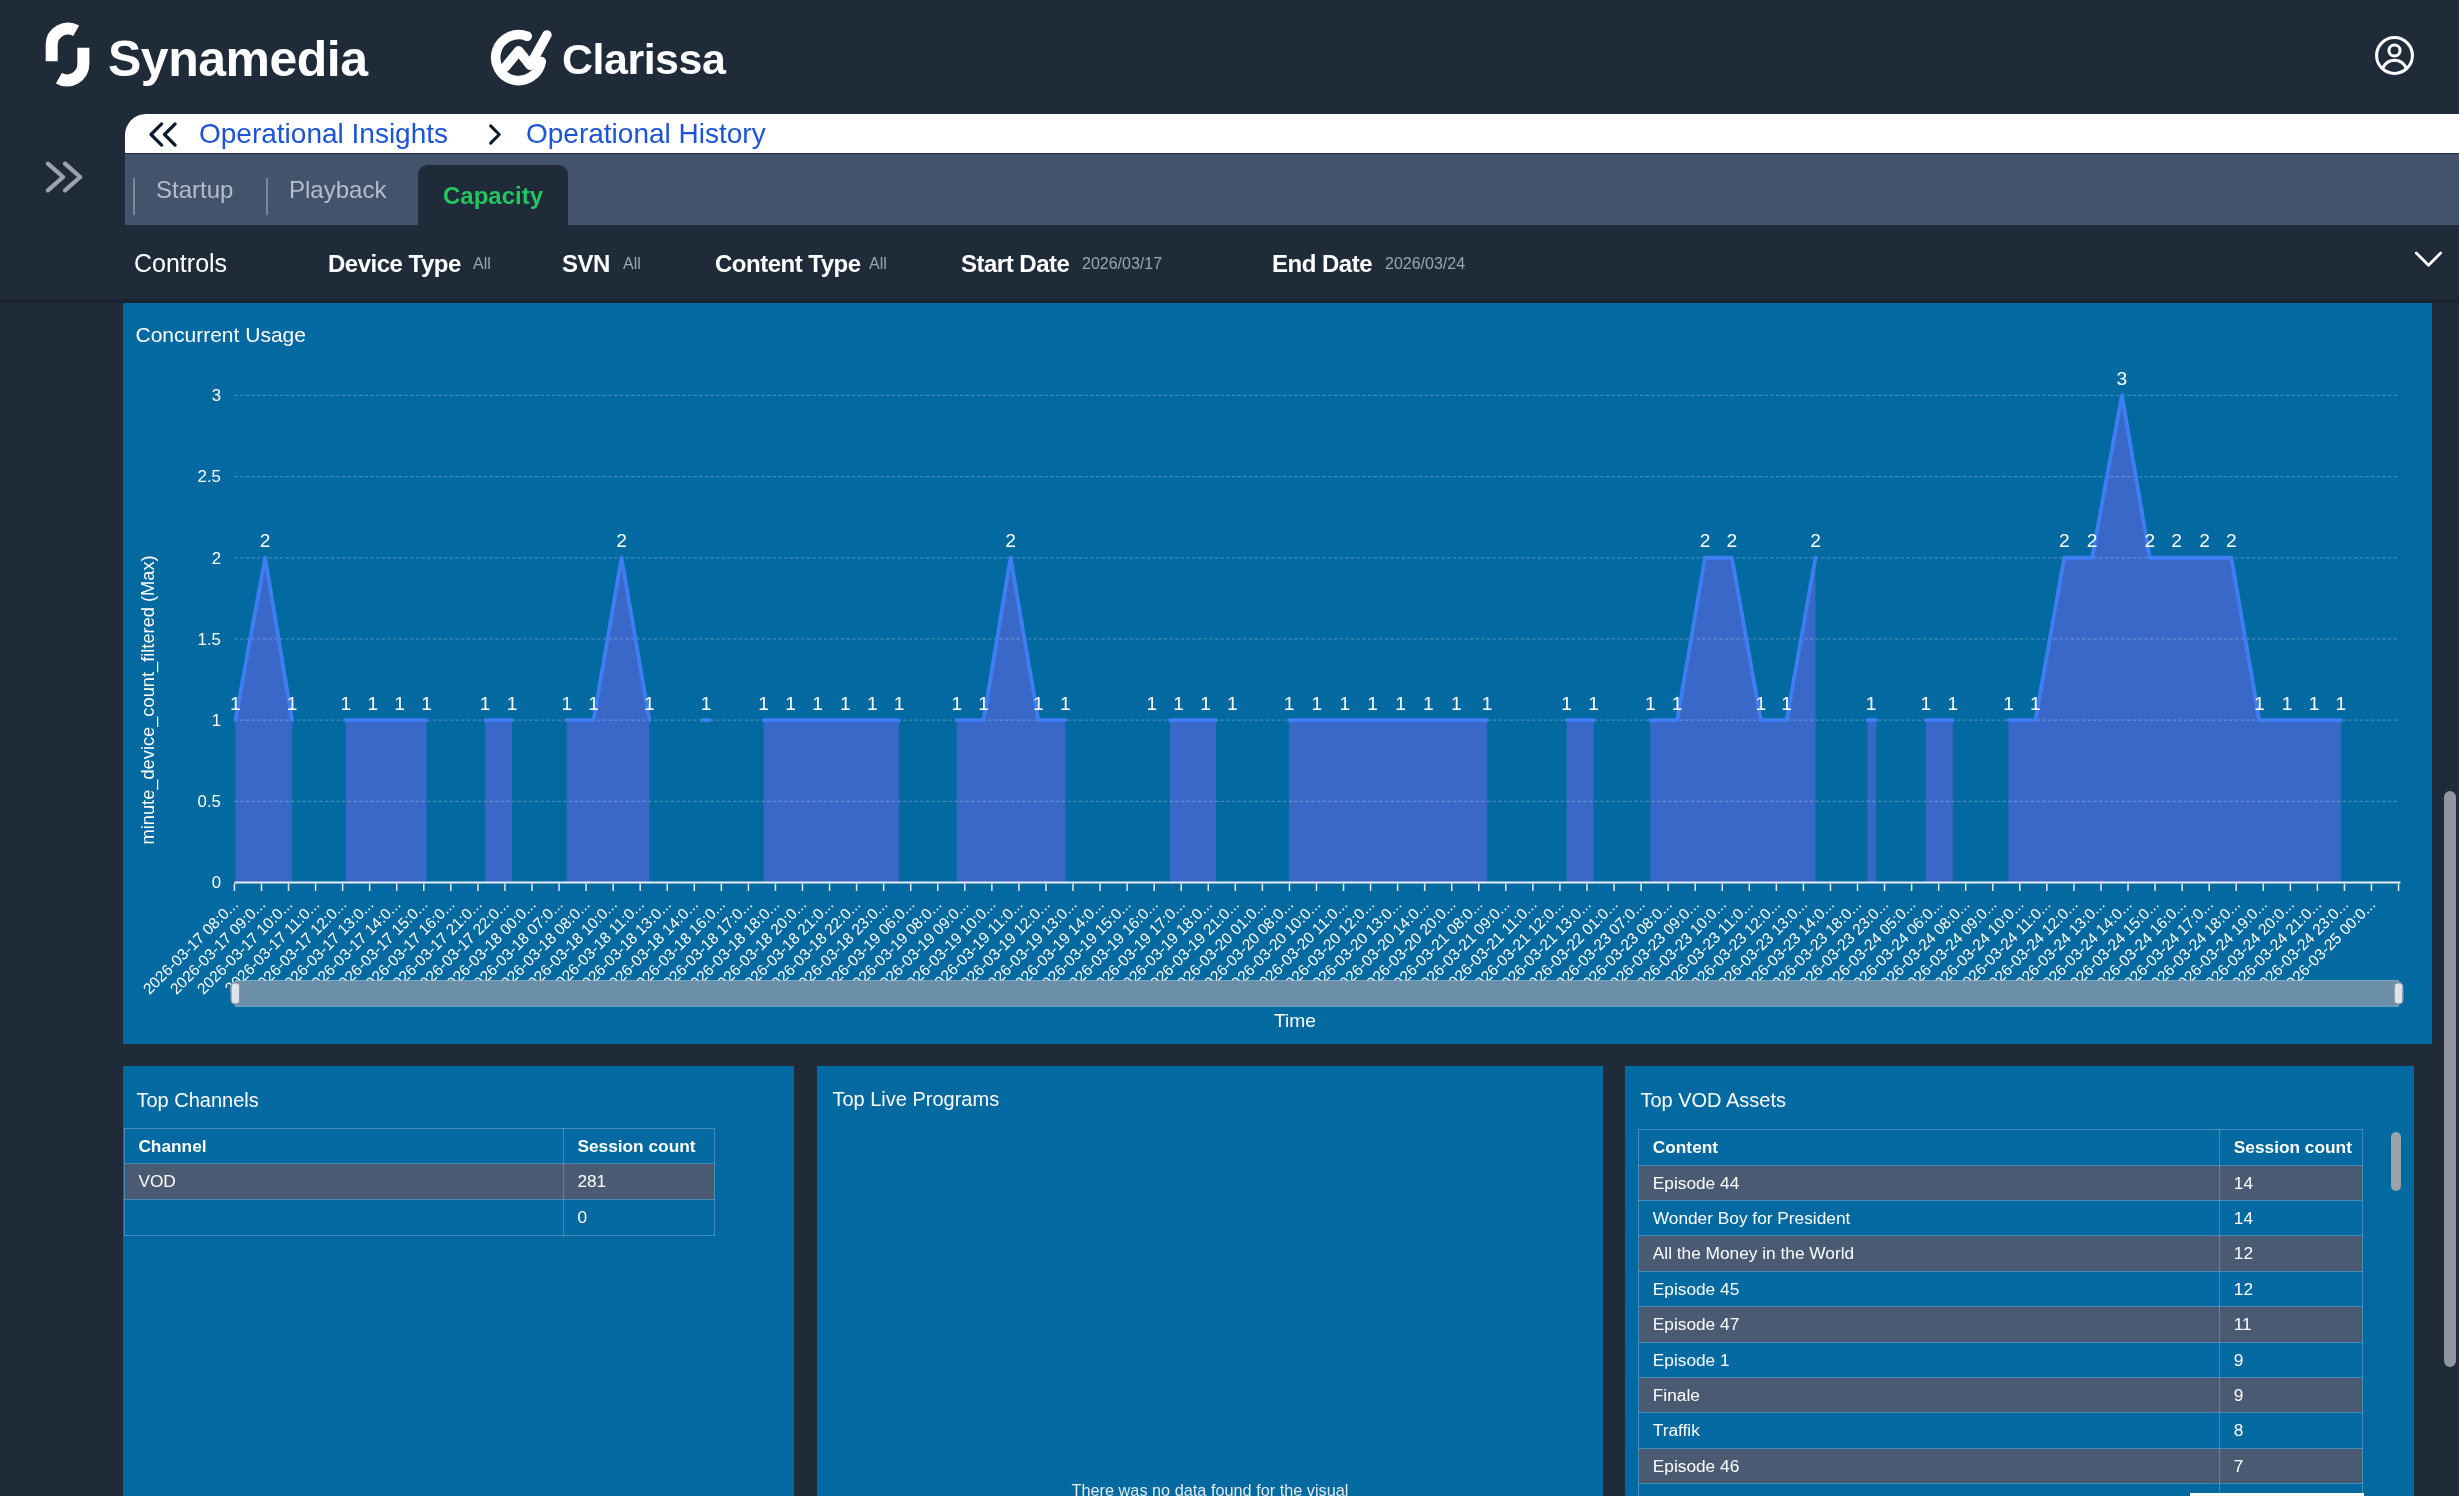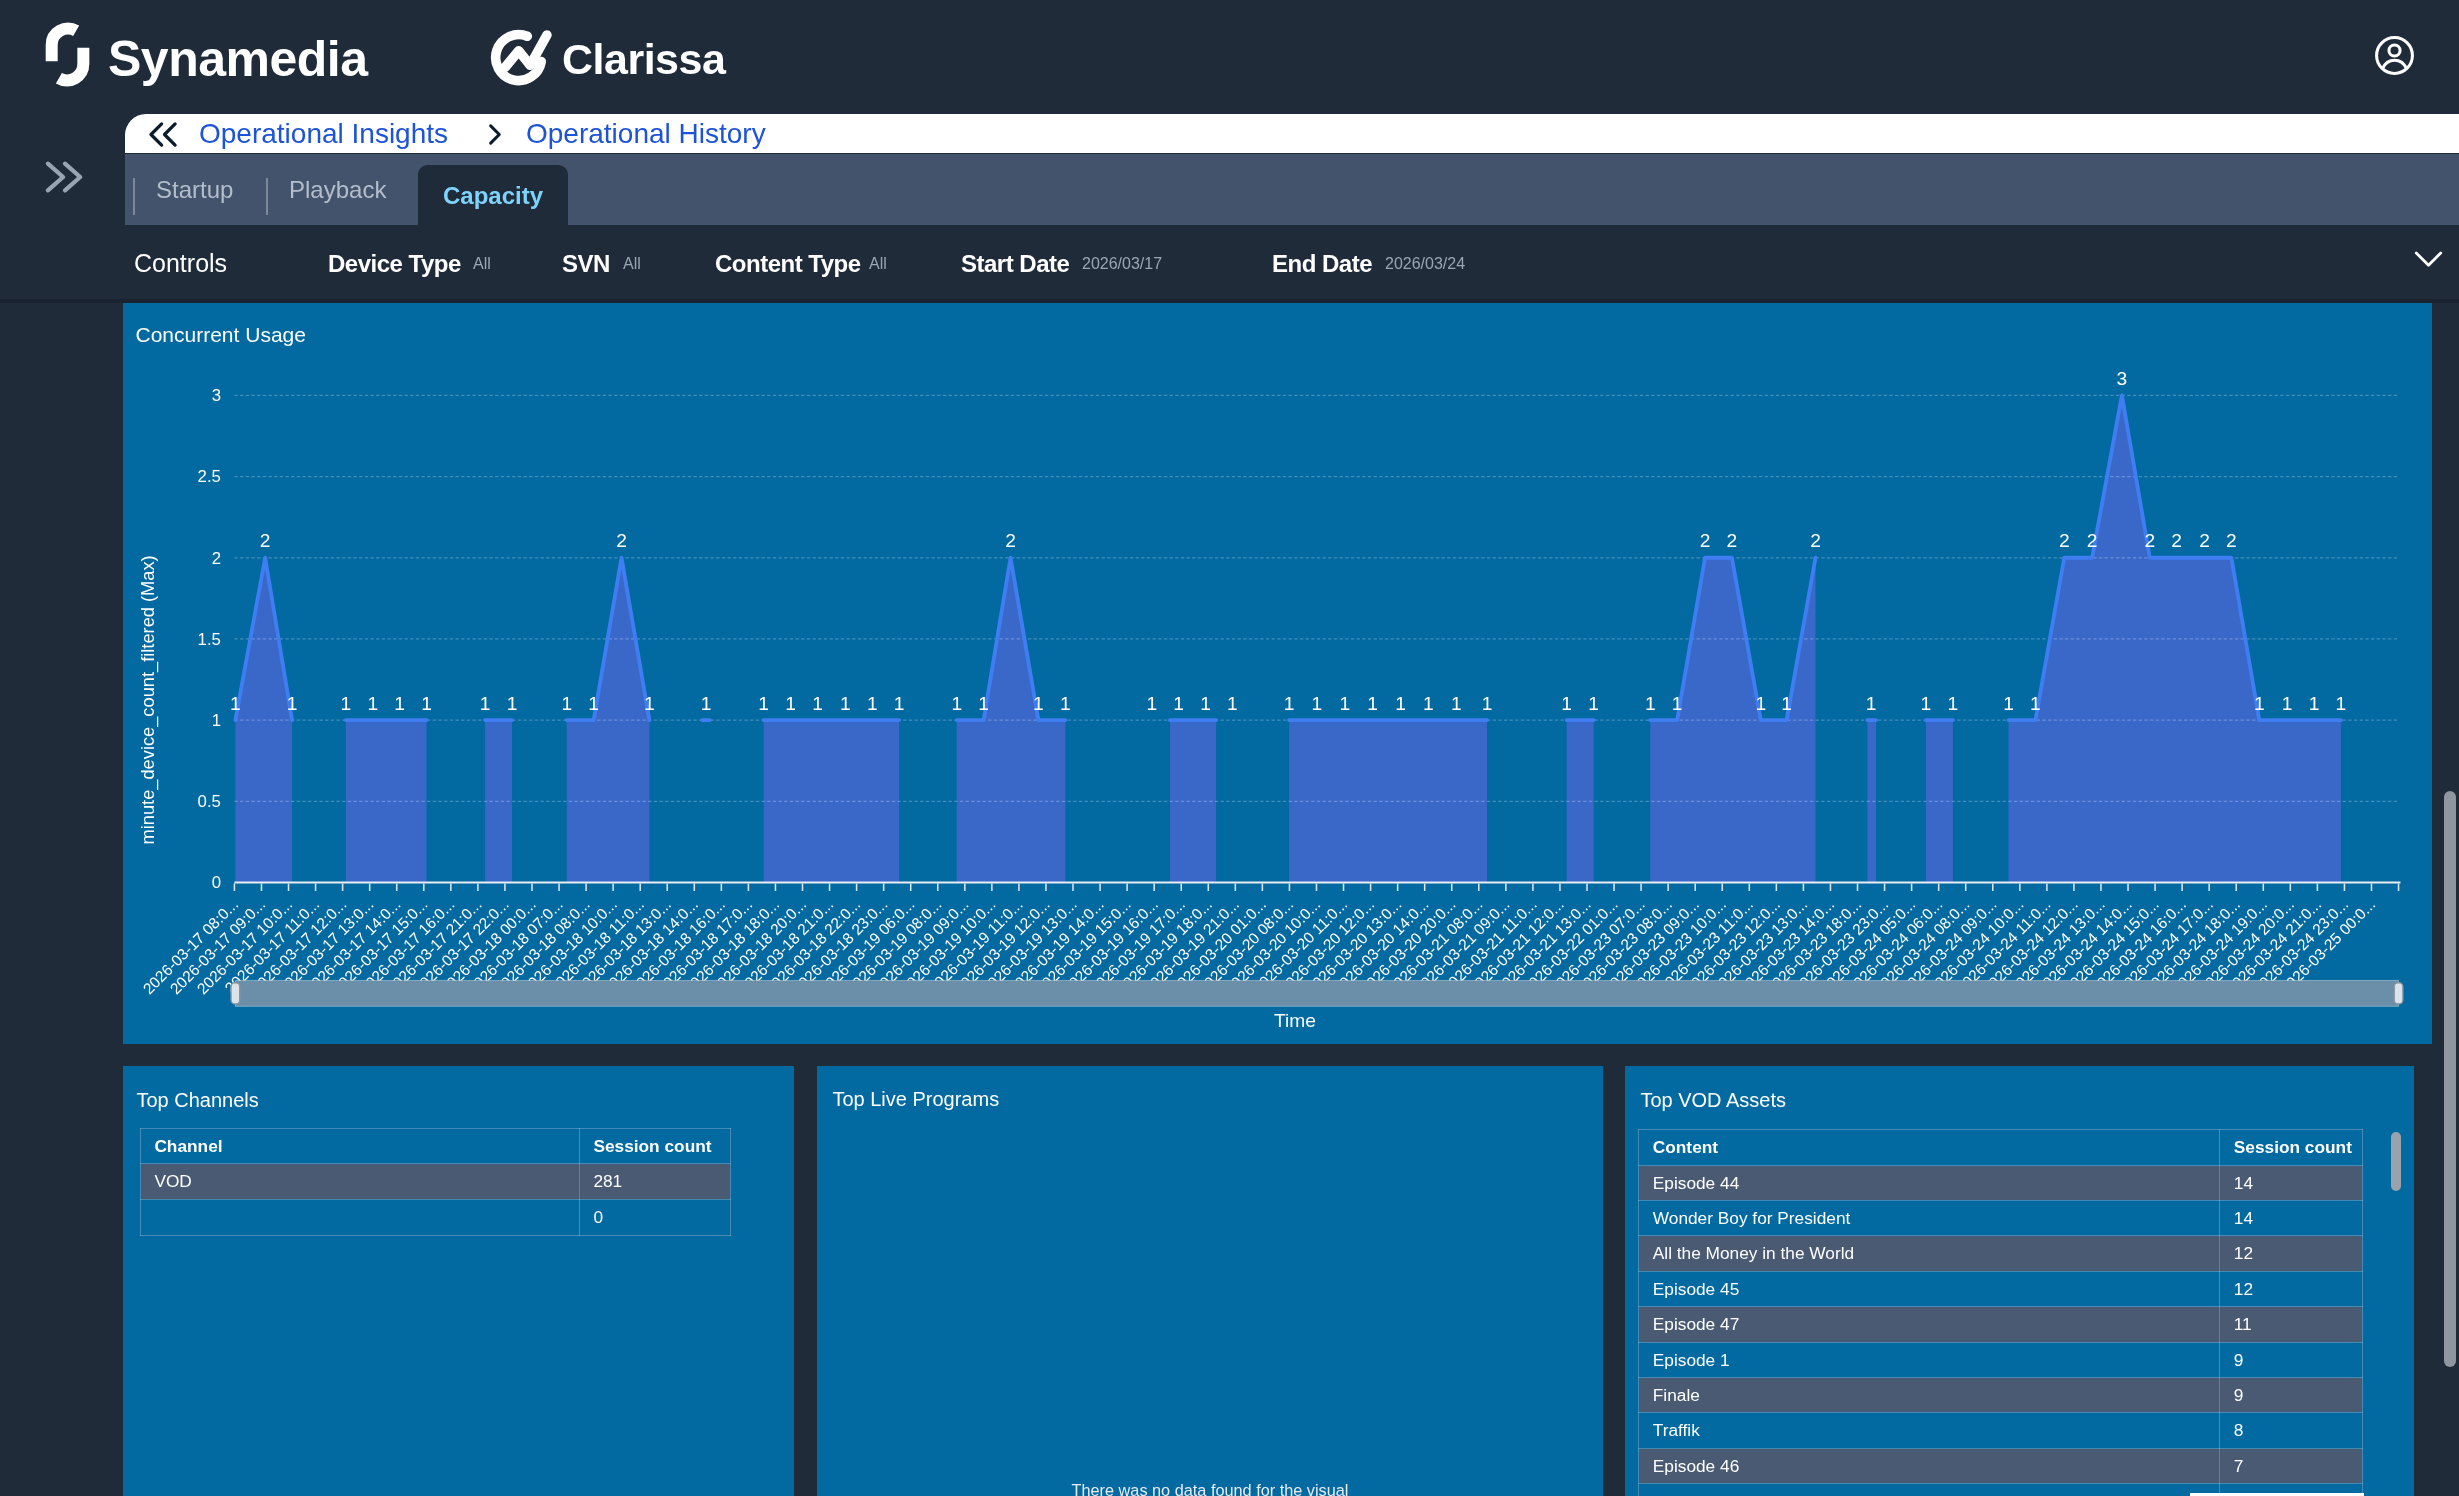--- a/index.html
+++ b/index.html
@@ -10,21 +10,21 @@
 #hdr { position:absolute; left:0; top:0; width:2459px; height:114px; background:#202b3a; }
 .synatext { position:absolute; left:108px; top:30px; font-size:50px; font-weight:bold; color:#fff; letter-spacing:-0.5px; }
 .claratext { position:absolute; left:562px; top:35px; font-size:43px; font-weight:bold; color:#fff; letter-spacing:-0.5px; }
 
 #crumb { position:absolute; left:125px; top:114px; width:2334px; height:39px; background:#ffffff; border-radius:21px 0 0 0; }
 .crumblnk { color:#1d53d8; font-size:28px; font-weight:500; }
 
 #tabs { position:absolute; left:125px; top:154px; width:2334px; height:71px; background:#44536c; }
 .tabtxt { position:absolute; top:0; height:71px; line-height:71px; font-size:24px; color:#b3bdcb; }
 .tabdiv { position:absolute; top:24px; width:1.9px; height:37px; background:rgba(255,255,255,0.3); }
-#captab { position:absolute; left:293px; top:10.6px; width:150px; height:61px; background:#202b3a; border-radius:9.6px 9.6px 0 0; color:#7dd3fc; font-weight:bold; font-size:24px; text-align:center; line-height:61px; }
+#captab { position:absolute; left:293px; top:10.6px; width:150px; height:61px; background:#202b3a; border-radius:9.6px 9.6px 0 0; color:#22c55e; font-weight:bold; font-size:24px; text-align:center; line-height:61px; }
 
 #ctrls { position:absolute; left:0; top:225px; width:2459px; height:74px; background:#202b3a;padding-left:34px; }
 .clab { position:absolute; top:0; height:74px; line-height:77px; font-size:24px; letter-spacing:-0.5px; color:#fff; font-weight:bold; white-space:nowrap; }
 .cval { position:absolute; top:0; height:74px; line-height:77px; font-size:16px; color:#9ba5b4; white-space:nowrap; }
 #divider { position:absolute; left:0; top:299px; width:2459px; height:3.8px; background:#1a2431; }
 
 .panel { position:absolute; background:#0369a1; }
 .ptitle { position:absolute; font-size:20px; color:#fff; }
 
 table.tbl { border-collapse:collapse; table-layout:fixed; }
@@ -301,21 +301,21 @@
 <text x="607" y="423" font-size="20" fill="#fff" text-anchor="middle" font-weight="500">1</text>
 <rect x="117" y="705" width="2252" height="27" fill="#6b8fa8" stroke="rgba(255,255,255,0.35)" stroke-width="1"></rect>
 <rect x="112.5" y="707.5" width="9" height="22" rx="4" fill="#dde3ea" stroke="#8a94a0" stroke-width="1.4"></rect>
 <rect x="2364.5" y="707.5" width="9" height="22" rx="4" fill="#dde3ea" stroke="#8a94a0" stroke-width="1.4"></rect>
 <text x="1220" y="754" font-size="20" fill="#fff" text-anchor="middle" font-weight="500">Time</text>
 </svg>
   </div>
 
   <div class="panel" style="left:123px;top:1066px;width:671px;height:430px">
     <div class="ptitle" style="left:13.4px;top:23px">Top Channels</div>
-    <table class="tbl abs" style="left:17px;top:62px;width:590px">
+    <table class="tbl abs" style="left:1px;top:62px;width:590px">
       <colgroup>
           <col style="width:439px">
           <col style="width:151px">
         </colgroup>
       <tbody>
           <tr style="height:35px">
             <th>Channel</th>
             <th>Session count</th>
           </tr>
       <tr style="height:36px" class="rowlite">

